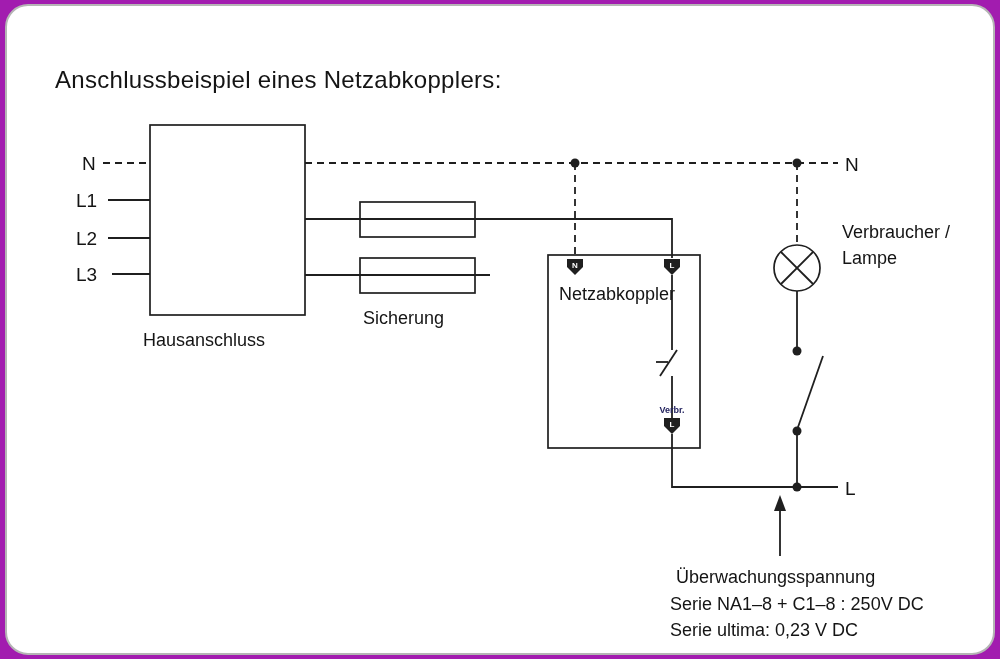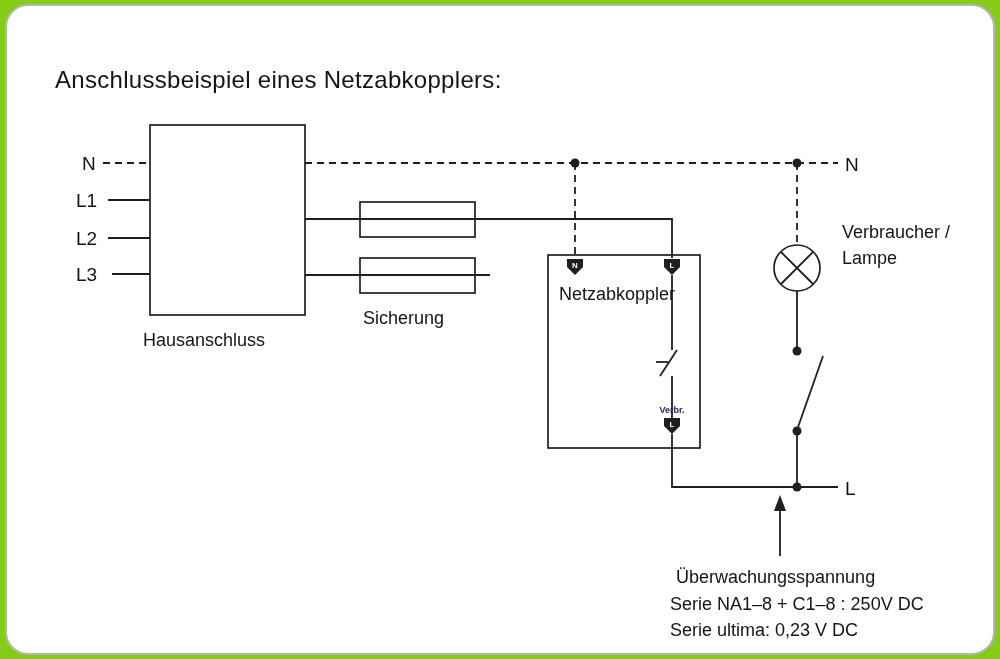--- a/index.html
+++ b/index.html
@@ -1,16 +1,16 @@
 <!DOCTYPE html>
 <html><head>
 <meta charset="utf-8">
 <style>
   html,body{margin:0;padding:0;background:#ffffff;}
-  .stage{position:relative;width:1000px;height:659px;background:#84cc16;overflow:hidden;}
+  .stage{position:relative;width:1000px;height:659px;background:#a21caf;overflow:hidden;}
   svg{display:block;}
   .frame{fill:#ffffff;stroke:#b5b5b5;stroke-width:2;}
   .wire{fill:none;stroke:#1f1f1f;stroke-width:1.8;}
   .wire-d{fill:none;stroke:#1f1f1f;stroke-width:1.8;stroke-dasharray:7 5;}
   .box{fill:#ffffff;stroke:#1f1f1f;stroke-width:1.7;}
   .fusebox{fill:none;stroke:#1f1f1f;stroke-width:1.7;}
   .dot{fill:#1f1f1f;}
   .term{fill:#1f1f1f;}
   text{font-family:"Liberation Sans","DejaVu Sans",sans-serif;fill:#141414;}
   .title{font-size:24px;letter-spacing:0.3px;}

